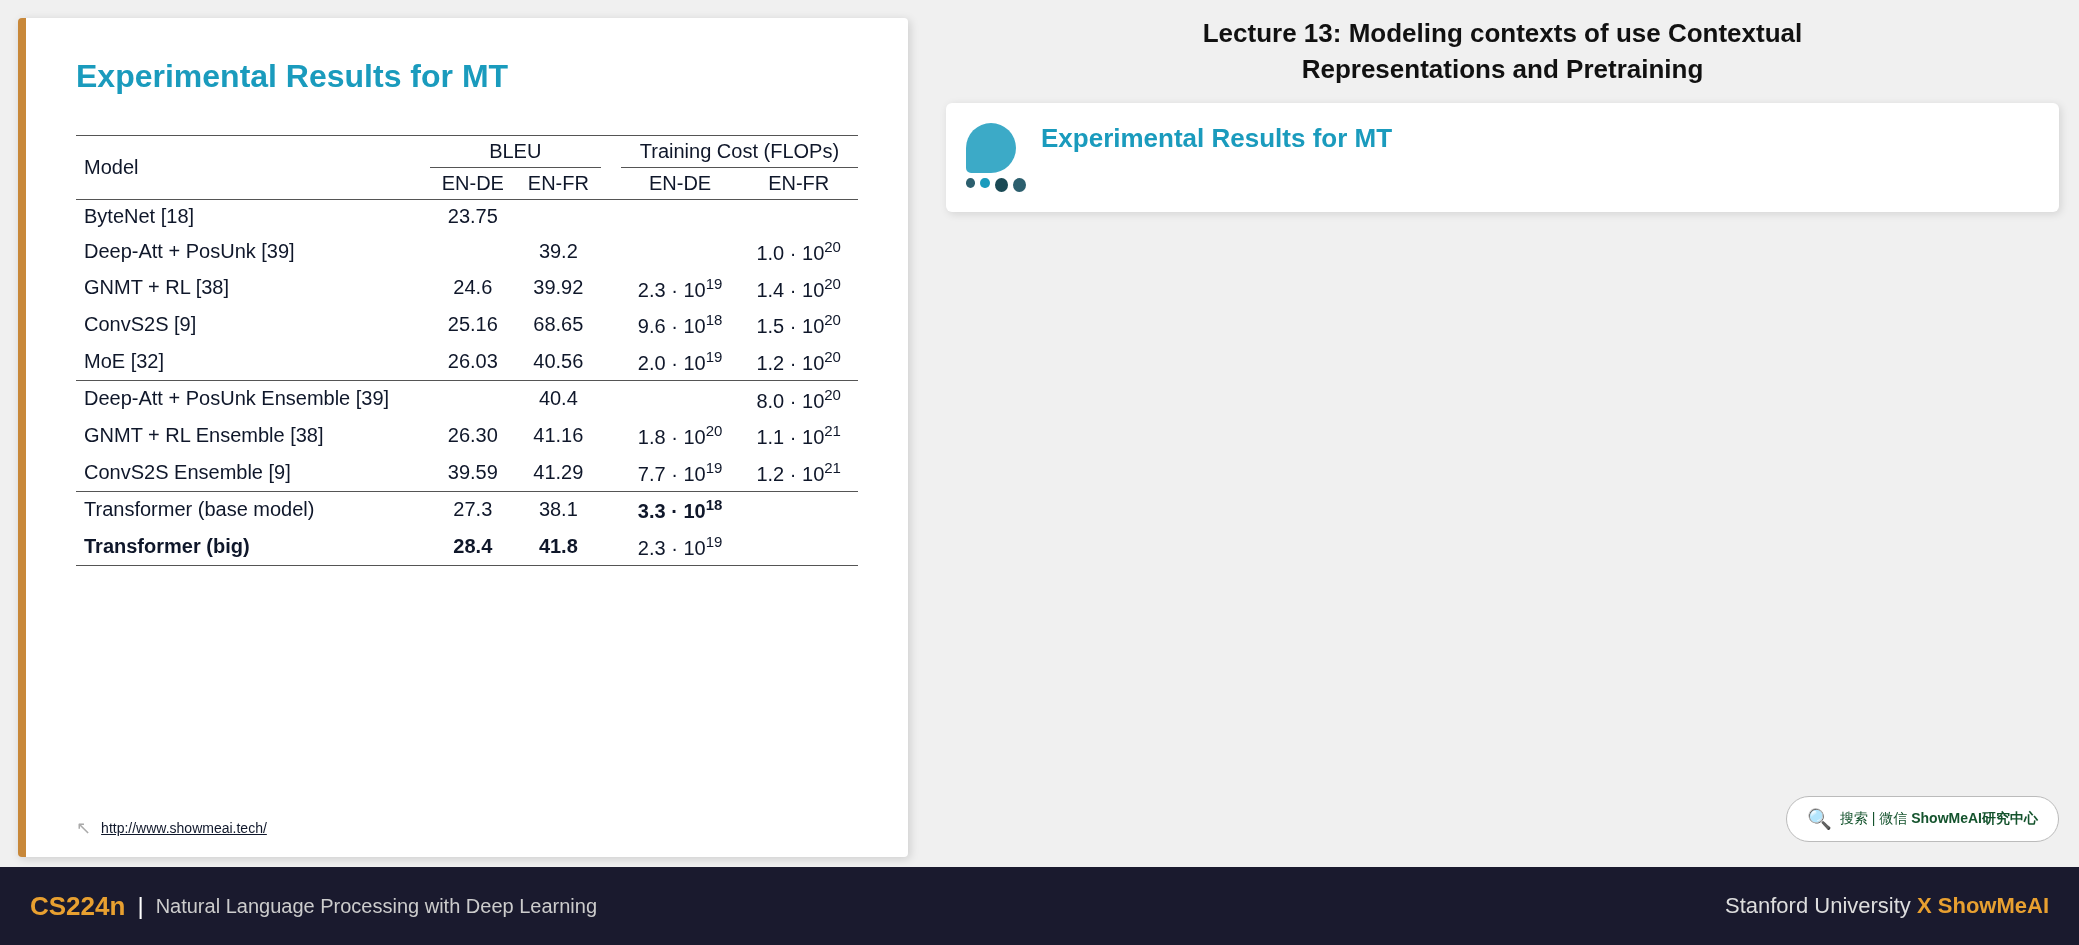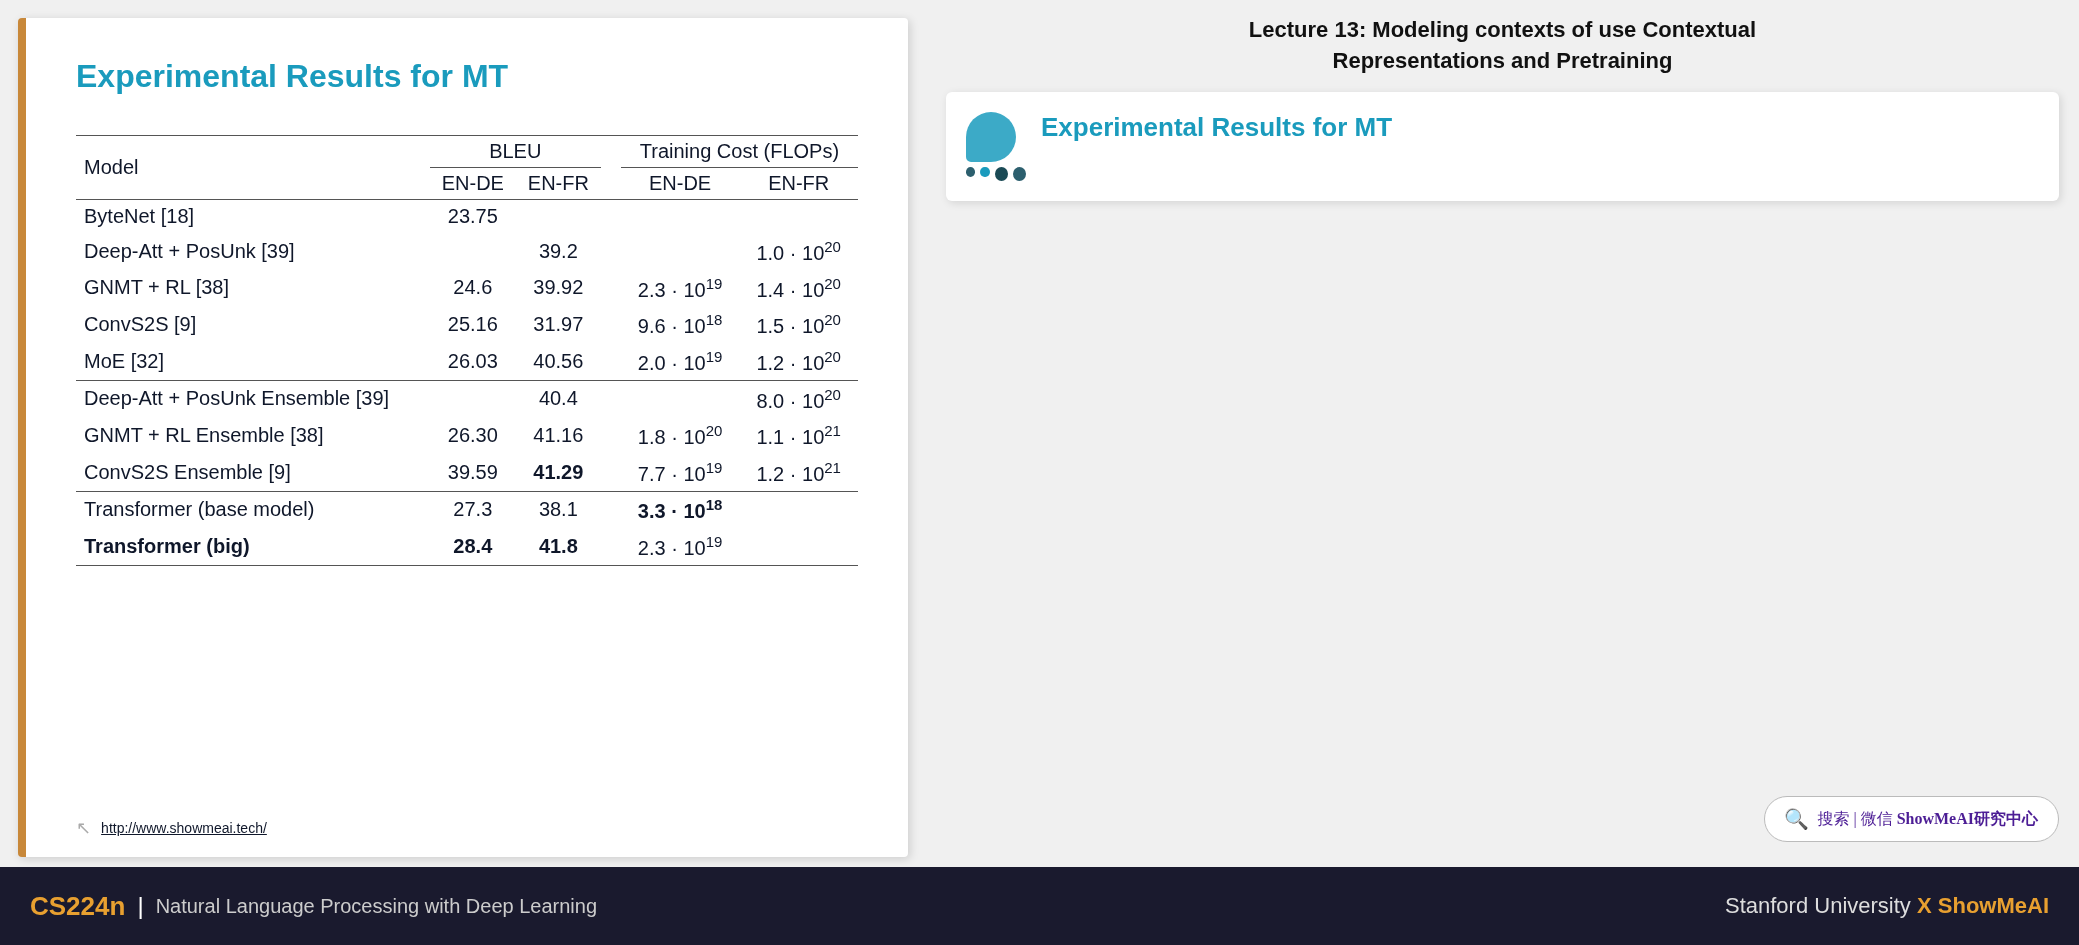--- a/index.html
+++ b/index.html
@@ -86,21 +86,21 @@
     }
 
     .results-table tr.section-separator td {
       border-top: 1.5px solid #555;
     }
 
     .results-table tr.bottom-separator td {
       border-bottom: 1.5px solid #555;
     }
 
-    .results-table .bold { font-weight: bold; }
+    .results-table .bold { font-weight: normal; }
 
     sup {
       font-size: 0.75em;
       vertical-align: super;
     }
 
     .slide-footer {
       padding: 10px 50px 18px 50px;
       display: flex;
       align-items: center;
@@ -117,21 +117,21 @@
     
     .right-panel {
       flex: 1;
       display: flex;
       flex-direction: column;
       padding: 15px 20px;
     }
 
     .lecture-title-bar {
       text-align: center;
-      font-size: 22px;
+      font-size: 26px;
       font-weight: bold;
       color: #111;
       line-height: 1.4;
       margin-bottom: 15px;
     }
 
     .right-slide-preview {
       background: #fff;
       border-radius: 6px;
       box-shadow: 2px 2px 8px rgba(0,0,0,0.12);
@@ -296,21 +296,21 @@
               <td class="model-name">GNMT + RL [38]</td>
               <td>24.6</td>
               <td>39.92</td>
               <td></td>
               <td>2.3 · 10<sup>19</sup></td>
               <td>1.4 · 10<sup>20</sup></td>
             </tr>
             <tr>
               <td class="model-name">ConvS2S [9]</td>
               <td>25.16</td>
-              <td>31.97</td>
+              <td>68.65</td>
               <td></td>
               <td>9.6 · 10<sup>18</sup></td>
               <td>1.5 · 10<sup>20</sup></td>
             </tr>
             <tr>
               <td class="model-name">MoE [32]</td>
               <td>26.03</td>
               <td>40.56</td>
               <td></td>
               <td>2.0 · 10<sup>19</sup></td>
@@ -386,21 +386,21 @@
         </div>
       </div>
       <div class="preview-title">Experimental Results for MT</div>
     </div>
 
     <div class="right-spacer"></div>
 
     <div class="search-bar-area">
       <div class="search-box">
         <span style="font-size:20px;">🔍</span>
-        <span style="font-size:16px; color:#4c1d95;font-family:Liberation Serif, serif;">搜索 | 微信 <strong>ShowMeAI研究中心</strong></span>
+        <span style="font-size:14px; color:#14532d;">搜索 | 微信 <strong>ShowMeAI研究中心</strong></span>
       </div>
     </div>
   </div>
 </div>
 
 <div class="bottom-bar">
   <div class="bottom-left">
     <span class="cs224n-label">CS224n</span>
     <span class="bottom-divider">|</span>
     <span class="bottom-subtitle">Natural Language Processing with Deep Learning</span>

